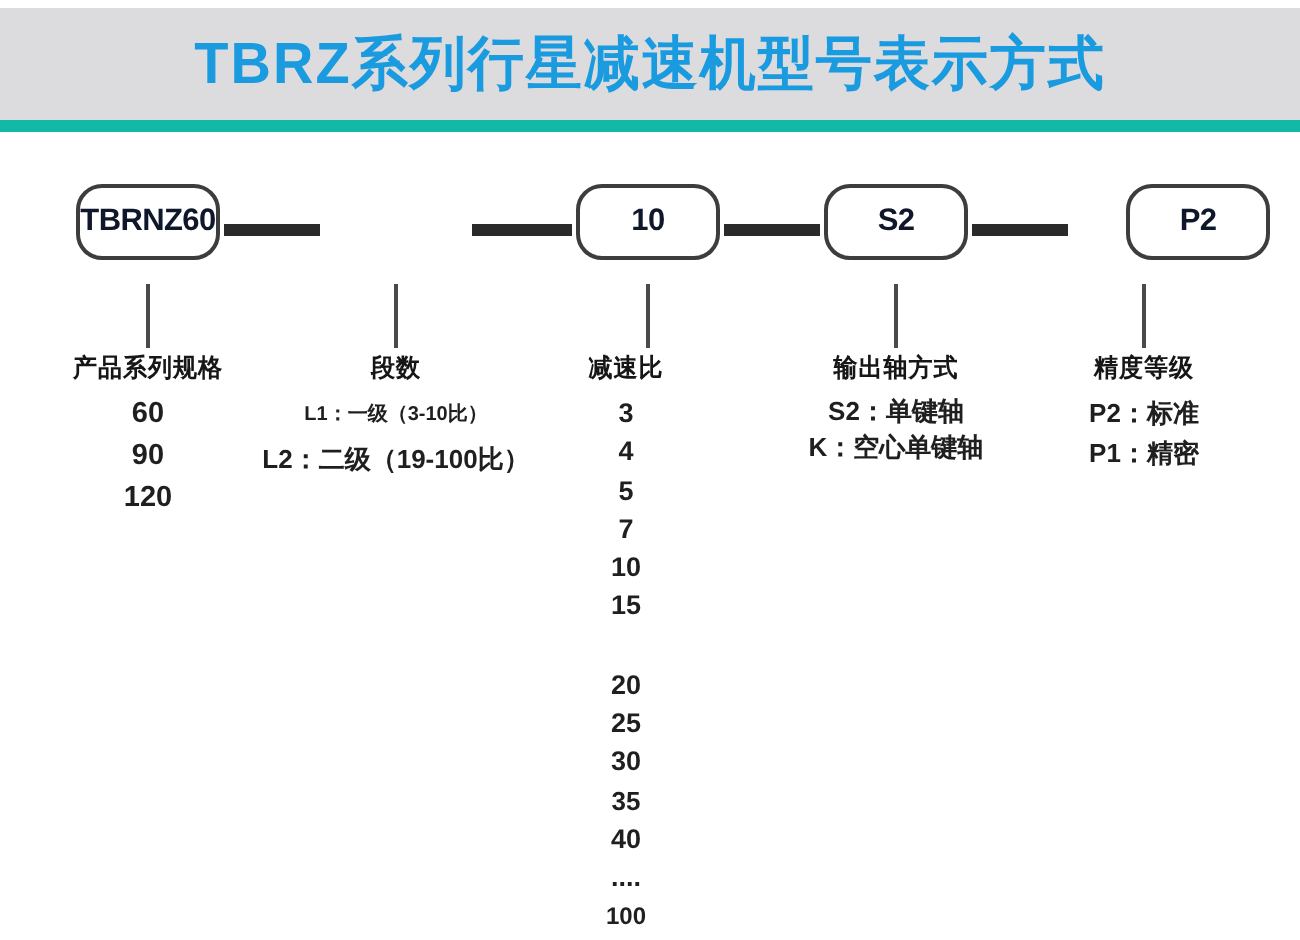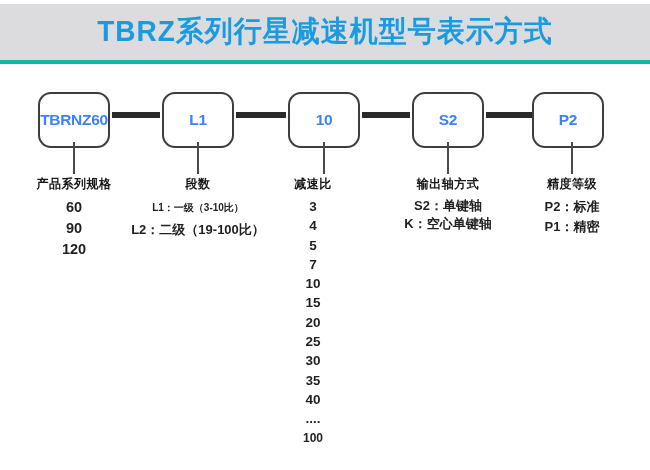--- a/index.html
+++ b/index.html
@@ -5,33 +5,33 @@
   html,body{margin:0;padding:0;}
   body{
     width:650px;height:470px;background:#ffffff;overflow:hidden;position:relative;
     font-family:"Liberation Sans","DejaVu Sans",sans-serif;
     color:var(--ink,#1f1f1f);
   }
   .title-bar{
     position:absolute;left:0;top:4px;width:650px;height:56px;
     background:var(--bar_bg,#dcdcde);
     display:flex;align-items:center;justify-content:center;
-    border-bottom:4px solid #14b8a6;
+    border-bottom:6px solid #14b8a6;
   }
   .page-title{
     color:var(--accent,#1a9be0);
     font-size:28px;font-weight:800;letter-spacing:1px;
     transform:scaleY(1.04);
   }
   .diagram{position:absolute;left:0;top:60px;width:650px;height:410px;}
   .code-box{
-    position:absolute;top:32px;width:72px;height:56px;box-sizing:border-box;
+    position:absolute;top:32px;width:72px;height:38px;box-sizing:border-box;
     background:#ffffff;border:2px solid #3d3d3d;border-radius:13px;
     display:flex;align-items:center;justify-content:center;
-    font-size:15.5px;font-weight:700;color:#3b82f6;
+    font-size:15.5px;font-weight:700;color:#0f172a;
     letter-spacing:-0.3px;
   }
   .connector{
     position:absolute;top:52px;height:6px;background:var(--line,#2a2a2a);
   }
   .stem{
     position:absolute;top:82px;height:32px;width:2px;background:#4a4a4a;
   }
   .legend-column{
     position:absolute;top:116px;width:170px;text-align:center;
@@ -54,55 +54,54 @@
 <div class="diagram">
     <div class="code-box" style="left: 38px;">TBRNZ60</div>
     <div class="connector" style="left: 112px; width: 48px;"></div>
     <div class="stem" style="left: 73px;"></div>
     <div class="legend-column" style="left: -11px;">
       <div class="legend-heading">产品系列规格</div>
       <div class="legend-item" style="font-size: 14.5px; line-height: 21px;">60</div>
       <div class="legend-item" style="font-size: 14.5px; line-height: 21px;">90</div>
       <div class="legend-item" style="font-size: 14.5px; line-height: 21px;">120</div>
     </div>
-    <div class="code-box" style="left: 162px;">L1</div>
     <div class="connector" style="left: 236px; width: 50px;"></div>
     <div class="stem" style="left: 197px;"></div>
     <div class="legend-column" style="left: 113px;">
       <div class="legend-heading">段数</div>
       <div class="legend-item" style="font-size: 10px; line-height: 22px;">L1：一级（3-10比）</div>
       <div class="legend-item" style="font-size: 13px; line-height: 22px;">L2：二级（19-100比）</div>
     </div>
     <div class="code-box" style="left: 288px;">10</div>
     <div class="connector" style="left: 362px; width: 48px;"></div>
     <div class="stem" style="left: 323px;"></div>
     <div class="legend-column" style="left: 228px;">
       <div class="legend-heading">减速比</div>
       <div class="legend-item" style="font-size: 13.5px; line-height: 19.3px;">3</div>
       <div class="legend-item" style="font-size: 13.5px; line-height: 19.3px;">4</div>
       <div class="legend-item" style="font-size: 13.5px; line-height: 19.3px;">5</div>
       <div class="legend-item" style="font-size: 13.5px; line-height: 19.3px;">7</div>
       <div class="legend-item" style="font-size: 13.5px; line-height: 19.3px;">10</div>
       <div class="legend-item" style="font-size: 13.5px; line-height: 19.3px;">15</div>
-      <div class="legend-item" style="font-size: 13.5px; line-height: 19.3px;">20</div>
+      <div class="legend-item" style="font-size: 13.5px; line-height: 19.3px; margin-top: 20px;">20</div>
       <div class="legend-item" style="font-size: 13.5px; line-height: 19.3px;">25</div>
       <div class="legend-item" style="font-size: 13.5px; line-height: 19.3px;">30</div>
       <div class="legend-item" style="font-size: 13px; line-height: 19.3px;">35</div>
       <div class="legend-item" style="font-size: 13.5px; line-height: 19.3px;">40</div>
       <div class="legend-item" style="font-size: 13.5px; line-height: 19.3px;">....</div>
       <div class="legend-item" style="font-size: 12px; line-height: 19.3px;">100</div>
     </div>
     <div class="code-box" style="left: 412px;">S2</div>
     <div class="connector" style="left: 486px; width: 48px;"></div>
     <div class="stem" style="left: 447px;"></div>
     <div class="legend-column" style="left: 363px;">
       <div class="legend-heading">输出轴方式</div>
       <div class="legend-item" style="font-size: 13px; line-height: 17.5px;">S2：单键轴</div>
       <div class="legend-item" style="font-size: 13px; line-height: 17.5px;">K：空心单键轴</div>
     </div>
-    <div class="code-box" style="left: 532px;">P2</div>
+    <div class="code-box" style="left: 563px;">P2</div>
     <div class="stem" style="left: 571px;"></div>
     <div class="legend-column" style="left: 487px;">
       <div class="legend-heading">精度等级</div>
       <div class="legend-item" style="font-size: 13px; line-height: 20px;">P2：标准</div>
       <div class="legend-item" style="font-size: 13px; line-height: 20px;">P1：精密</div>
     </div>
   </div>
 
 </body></html>

